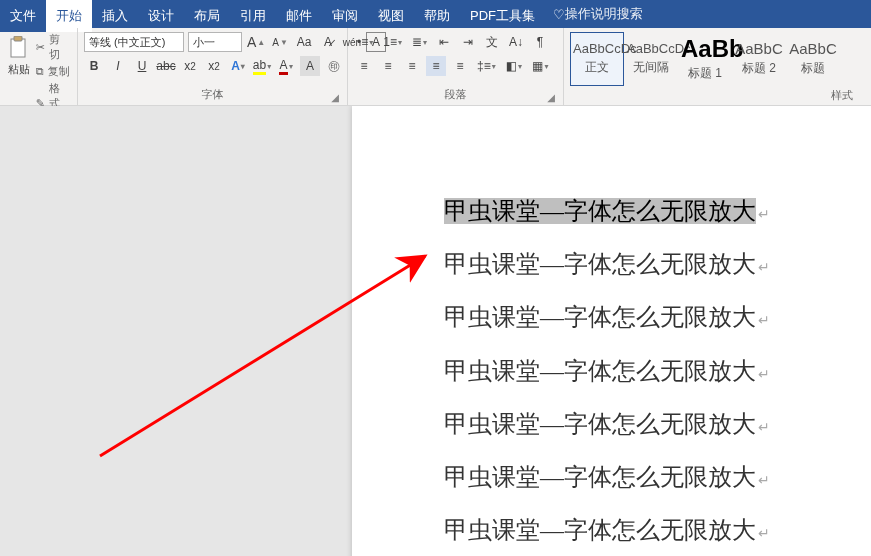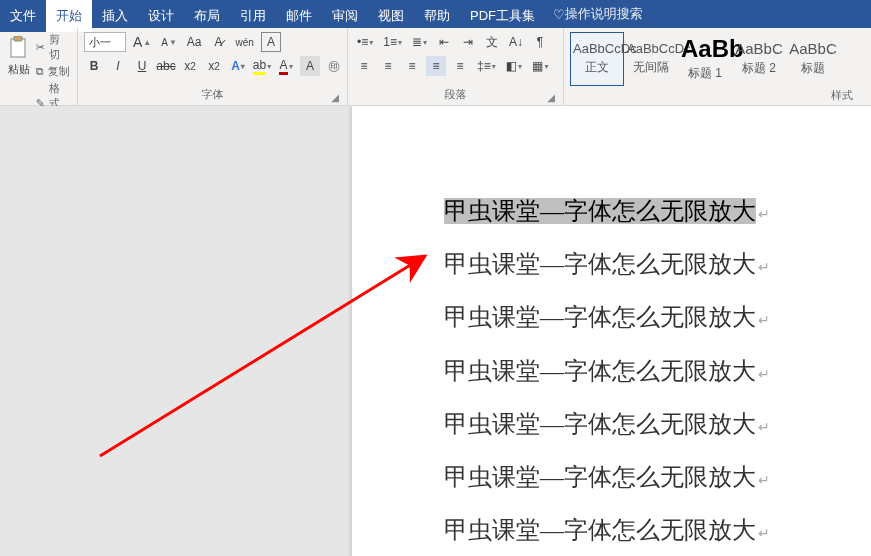--- a/index.html
+++ b/index.html
@@ -74,21 +74,21 @@
     color:#444; font-size:12px;
     border:1px solid transparent;
     cursor:pointer;
     padding:0 2px;
   }
   .font-combo {
     height:20px; border:1px solid #b5b5b5; background:#fff;
     font-size:11px; padding:0 4px; color:#333;
   }
   .font-name { width:100px; }
-  .font-size { width:42px; }
+  .font-size { width:54px; }
   .style-gallery { display:flex; align-items:stretch; height:54px; gap:0; }
   .style-item {
     width:54px; border:1px solid transparent; text-align:center;
     display:flex; flex-direction:column; justify-content:center;
     cursor:pointer; padding:2px;
   }
   .style-item.sel { border:1px solid #2b579a; background:#eef3fa; }
   .style-prev { font-size:13px; color:#555; line-height:1; }
   .style-prev.big { font-size:24px; font-weight:bold; color:#000;}
   .style-name { font-size:12px; color:#555; margin-top:4px; white-space:nowrap; overflow:hidden; }
@@ -189,20 +189,21 @@
     </div>
     <div class="group-label">
       <span>剪贴板</span>
       <span class="launcher">◢</span>
     </div>
   </div>
 
   <div class="group" style="width:270px">
     <div class="group-body">
       <div class="row">
+        <input class="font-combo font-name" value="等线 (中文正文)" style="">
         <input class="font-combo font-size" value="小一" style="">
         <div class="ico" style="font-size:14px">A<span class="dd">▲</span></div>
         <div class="ico" style="font-size:10px">A<span class="dd">▼</span></div>
         <div class="ico">Aa</div>
         <div class="ico">A̷</div>
         <div class="ico">
             <span style="font-size:10px">wén</span>
           </div>
         <div class="ico" style="border:1px solid #888; padding:0 2px;">A</div>
       </div>

